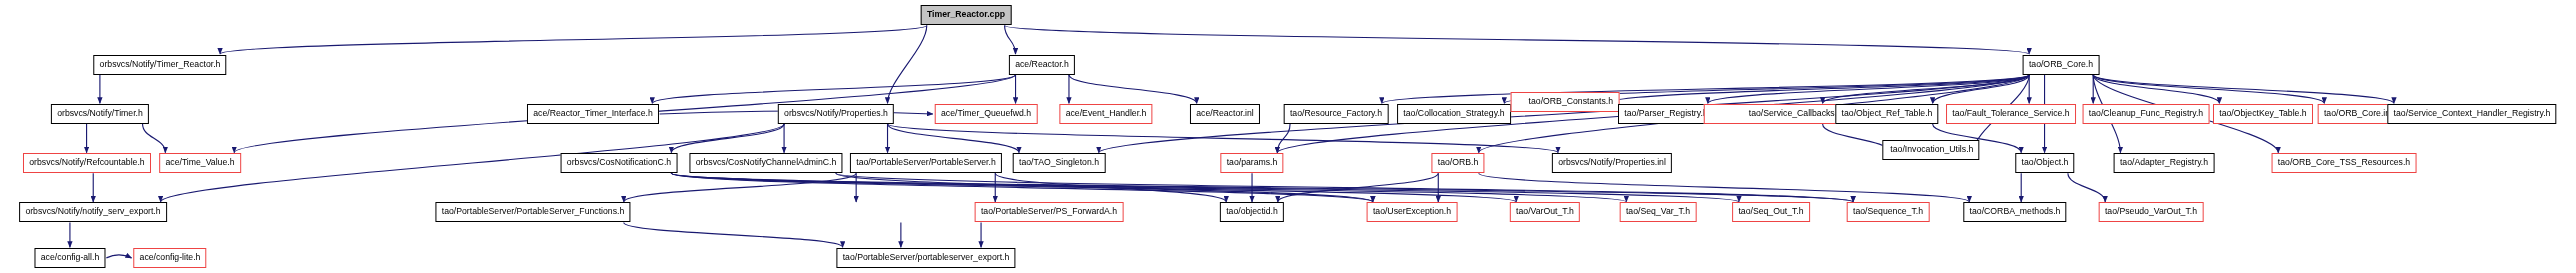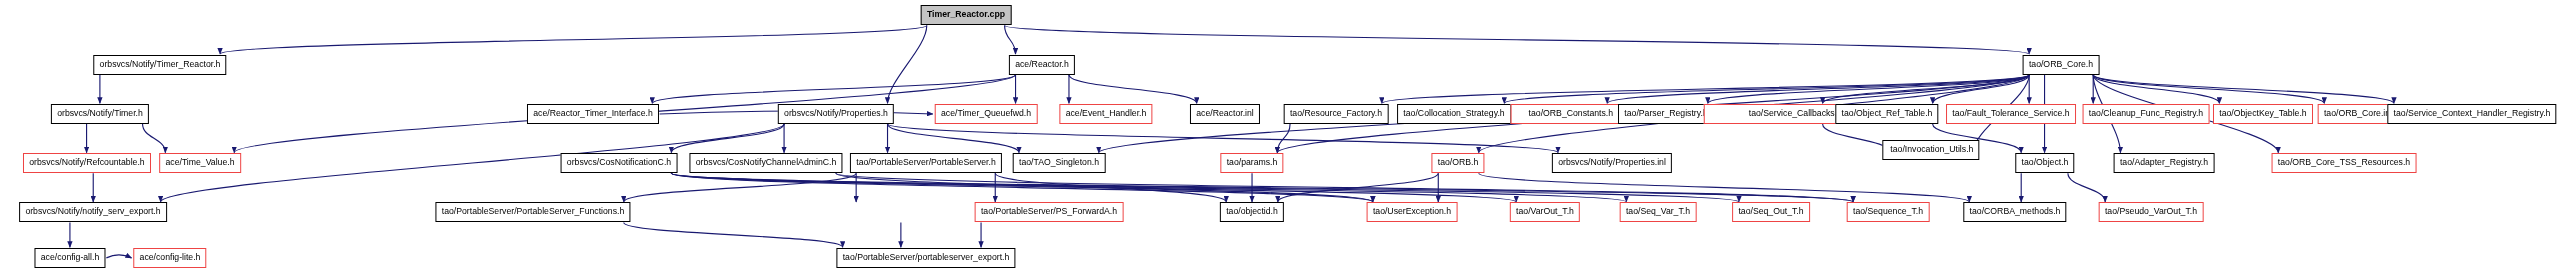--- a/index.html
+++ b/index.html
@@ -114,21 +114,21 @@
     <div class="node" style="left: 1042px; top: 55px;">ace/Reactor.h</div>
     <div class="node" style="left: 2061px; top: 55px;">tao/ORB_Core.h</div>
     <div class="node" style="left: 100px; top: 104px;">orbsvcs/Notify/Timer.h</div>
     <div class="node" style="left: 593px; top: 104px;">ace/Reactor_Timer_Interface.h</div>
     <div class="node" style="left: 836px; top: 104px;">orbsvcs/Notify/Properties.h</div>
     <div class="node truncated" style="left: 986px; top: 104px;">ace/Timer_Queuefwd.h</div>
     <div class="node truncated" style="left: 1106px; top: 104px;">ace/Event_Handler.h</div>
     <div class="node" style="left: 1225px; top: 104px;">ace/Reactor.inl</div>
     <div class="node" style="left: 1336px; top: 104px;">tao/Resource_Factory.h</div>
     <div class="node" style="left: 1454px; top: 104px;">tao/Collocation_Strategy.h</div>
-    <div class="node truncated" style="left: 1565px; top: 104px; padding-left: 17px;">tao/ORB_Constants.h</div>
+    <div class="node truncated" style="left: 1565px; top: 92px; padding-left: 17px;">tao/ORB_Constants.h</div>
     <div class="node" style="left: 1666px; top: 104px;">tao/Parser_Registry.h</div>
     <div class="node truncated" style="left: 1776px; top: 104px; padding-left: 44px;">tao/Service_Callbacks.h</div>
     <div class="node" style="left: 1887px; top: 104px;">tao/Object_Ref_Table.h</div>
     <div class="node truncated" style="left: 2011px; top: 104px;">tao/Fault_Tolerance_Service.h</div>
     <div class="node truncated" style="left: 2146px; top: 104px;">tao/Cleanup_Func_Registry.h</div>
     <div class="node truncated" style="left: 2263px; top: 104px;">tao/ObjectKey_Table.h</div>
     <div class="node truncated" style="left: 2358px; top: 104px;">tao/ORB_Core.inl</div>
     <div class="node" style="left: 2472px; top: 104px;">tao/Service_Context_Handler_Registry.h</div>
     <div class="node truncated" style="left: 87px; top: 153px;">orbsvcs/Notify/Refcountable.h</div>
     <div class="node truncated" style="left: 200px; top: 153px;">ace/Time_Value.h</div>

